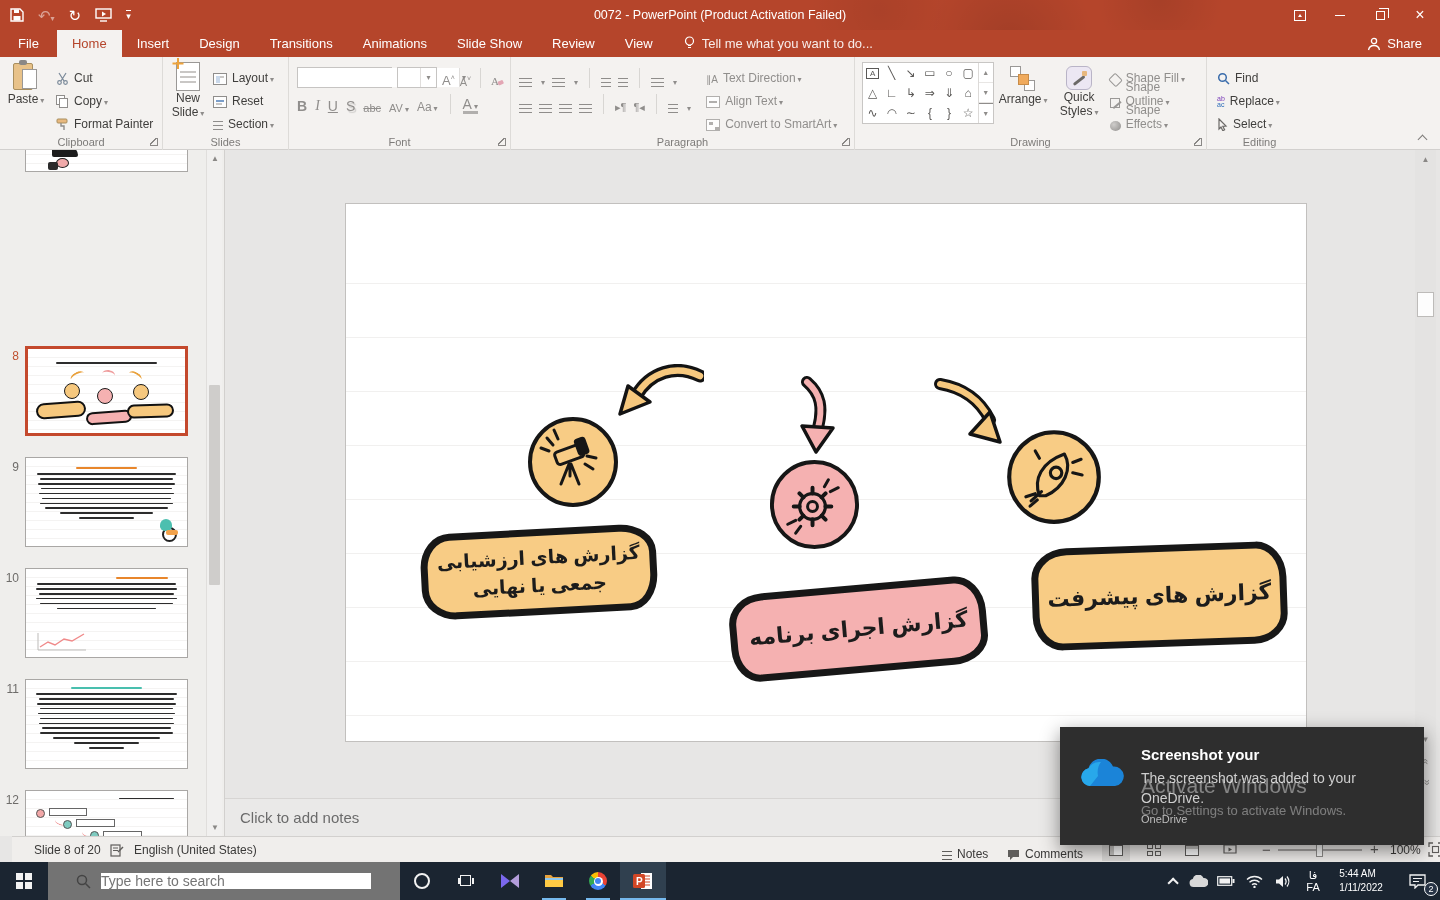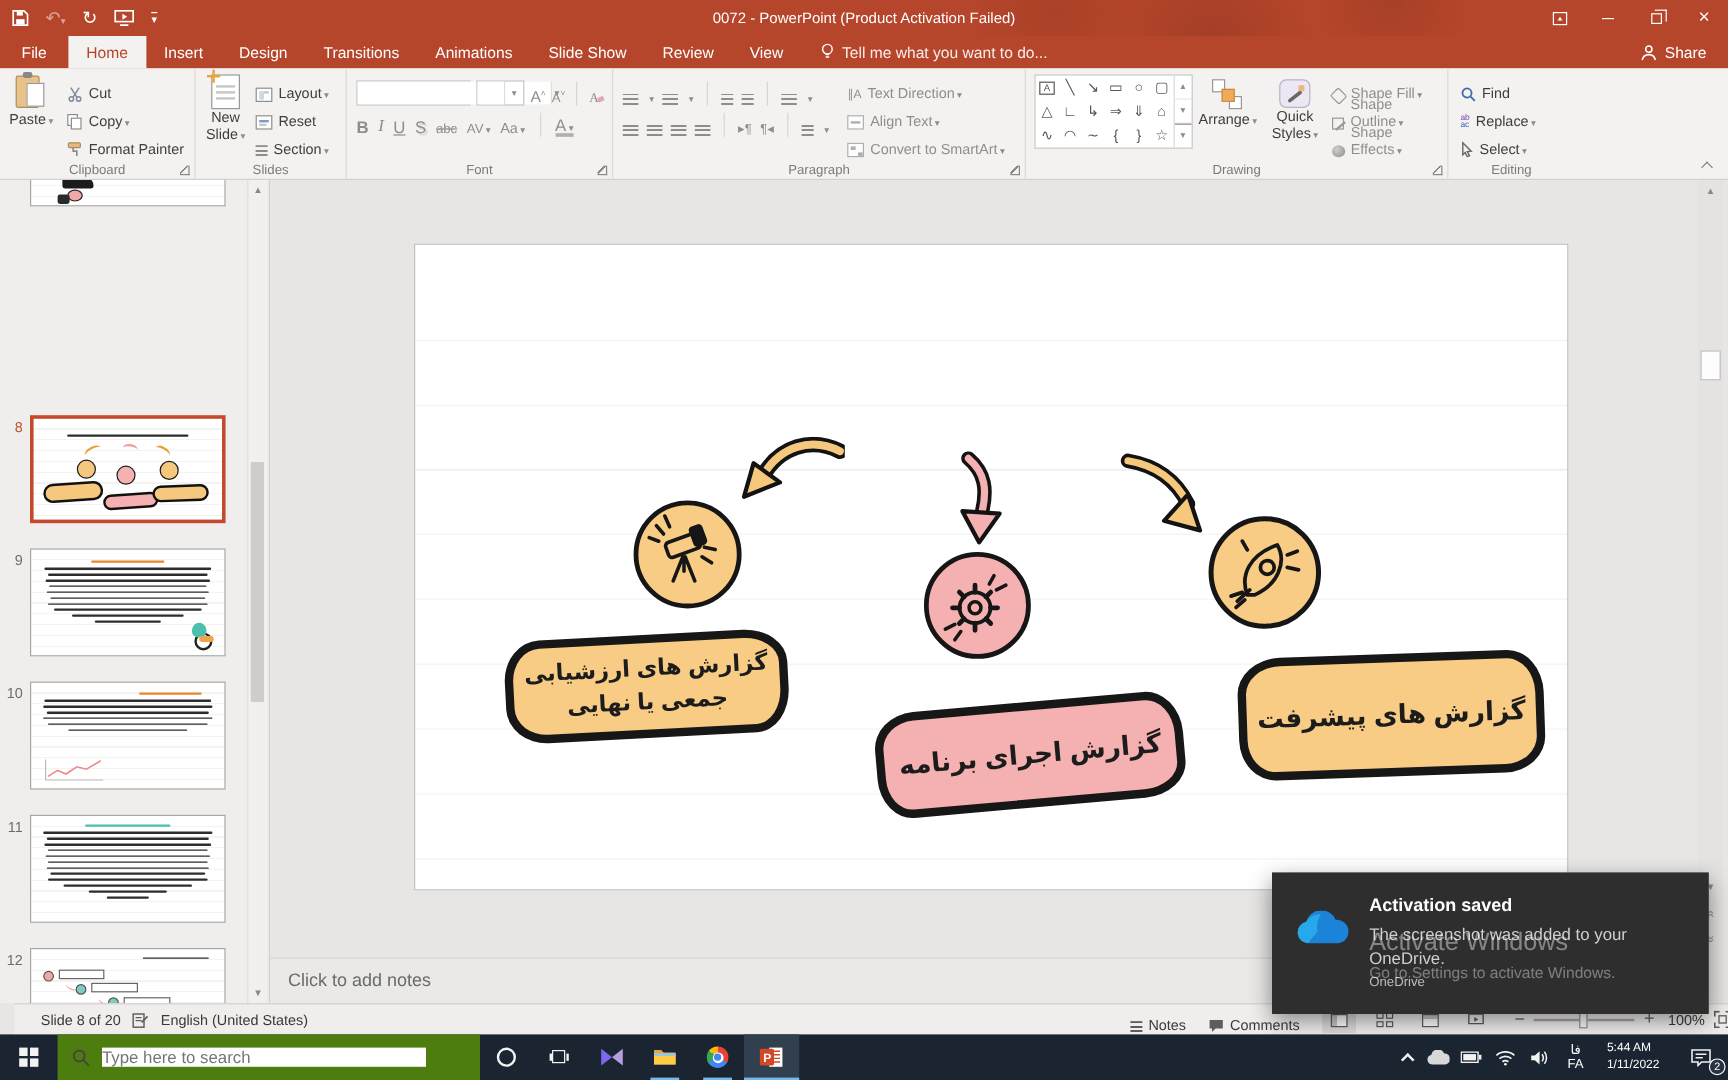--- a/index.html
+++ b/index.html
@@ -110,21 +110,21 @@
   .sb-ico{display:flex;align-items:flex-end;gap:5px}
   .viewbtn{width:28px;height:22px;display:flex;align-items:center;justify-content:center}
   .viewbtn.pressed{background:#dcdad8}
   .vico{display:inline-block;border:1px solid #5f5d5b}
 
   
   .taskbar{position:absolute;left:0;top:862px;width:1440px;height:38px;background:#1b2531;color:#fff;z-index:60}
   .tbbtn{position:absolute;top:0;height:38px;display:flex;align-items:center;justify-content:center}
   .winlogo{display:grid;grid-template-columns:7px 7px;grid-template-rows:7px 7px;gap:1.5px}
   .winlogo i{background:#f2f2f2}
-  .searchbox{position:absolute;left:48px;top:0;width:352px;height:38px;background:#4d7c0f;display:flex;align-items:center;padding-left:12px;gap:10px}
+  .searchbox{position:absolute;left:48px;top:0;width:352px;height:38px;background:#737373;display:flex;align-items:center;padding-left:28px;gap:10px}
   .searchbox input{border:none;outline:none;font-size:14px;width:270px;color:#3f3e3c;background:#fff}
   .underl{position:absolute;bottom:0;height:2px;background:#76b9ed}
   .tray{position:absolute;right:0;top:0;height:38px;display:flex;align-items:center}
   .trayitem{height:38px;display:flex;align-items:center;justify-content:center}
   .langblk{font-size:11px;line-height:12px;text-align:center;width:30px}
   .clock{font-size:10px;line-height:14px;width:66px}
   .badge{position:absolute;right:2px;bottom:4px;width:14px;height:14px;border-radius:50%;background:#273345;border:1px solid #fff;font-size:9px;line-height:12px;text-align:center}
 
   
   .toast{position:absolute;left:1060px;top:727px;width:364px;height:118px;background:#2e2e2e;box-shadow:0 6px 18px rgba(0,0,0,.45);z-index:40;color:#fff}
@@ -671,21 +671,21 @@
         <path d="M1 5V1h4M10 1h4v4M14 10v4h-4M5 14H1v-4" fill="none" stroke="#5f5d5b" stroke-width="1.3"></path>
         <rect x="4.5" y="4.5" width="6" height="6" fill="none" stroke="#5f5d5b" stroke-width="1.1"></rect>
       </svg>
   </div>
 
   <div class="toast">
     <svg class="abs" style="left:20px;top:32px" width="44" height="30" viewBox="0 0 44 30">
       <path d="M10 27a9 9 0 0 1-1.5-17.8A13 13 0 0 1 33 7.5 8.5 8.5 0 0 1 35 27z" fill="#1b84d8"></path>
       <path d="M10 27a9 9 0 0 1-1.5-17.8A13 13 0 0 1 21 3c-3 4-4 9-3 14z" fill="#28a8ea"></path>
     </svg>
-    <div class="abs" style="left:81px;top:19px;font-size:15px;font-weight:bold">Activation saved</div>
+    <div class="abs" style="left:81px;top:19px;font-size:15px;font-weight:bold">Screenshot your</div>
     <div class="abs" style="left:81px;top:41px;width:258px;font-size:14px;line-height:20px;color:#cfcfcf">The screenshot was added to your OneDrive.</div>
     <div class="abs" style="left:81px;top:86px;font-size:11px;color:#bdbdbd">OneDrive</div>
   </div>
 
   <div class="watermark">
     <div style="font-size:21px">Activate Windows</div>
     <div style="font-size:13px;margin-top:5px;color:rgba(255,255,255,.38)">Go to Settings to activate Windows.</div>
   </div>
 
   <div class="taskbar">

